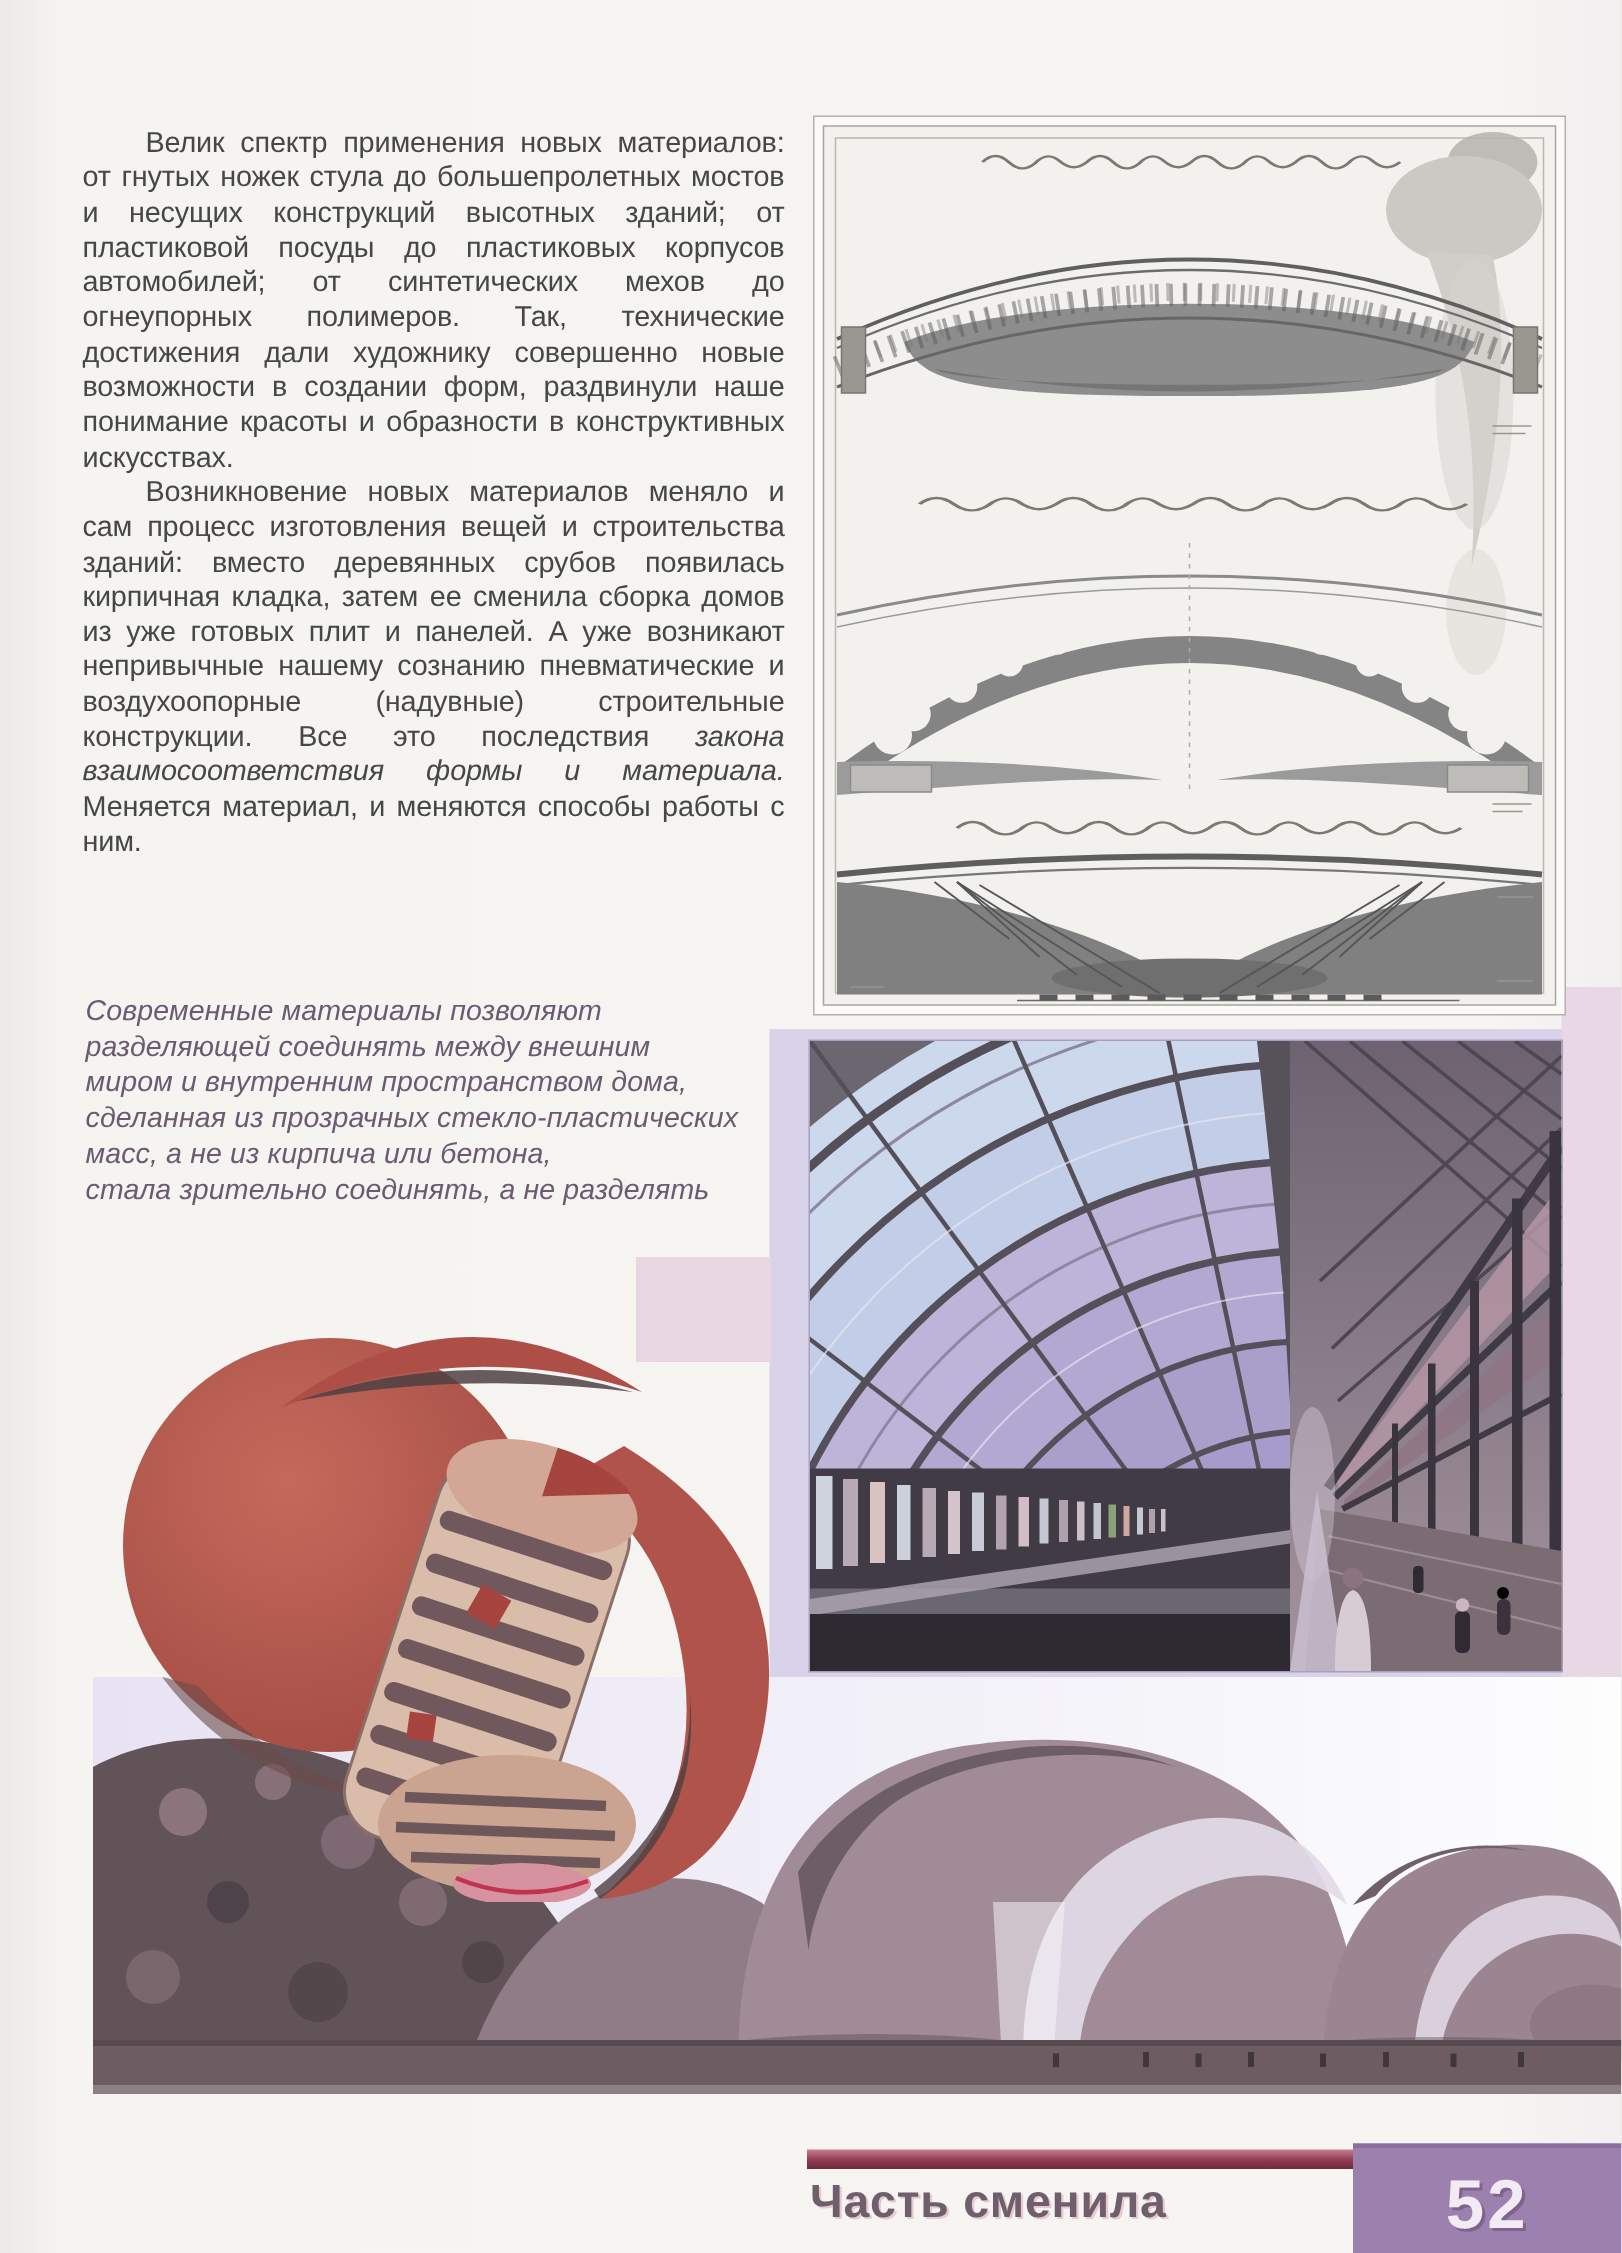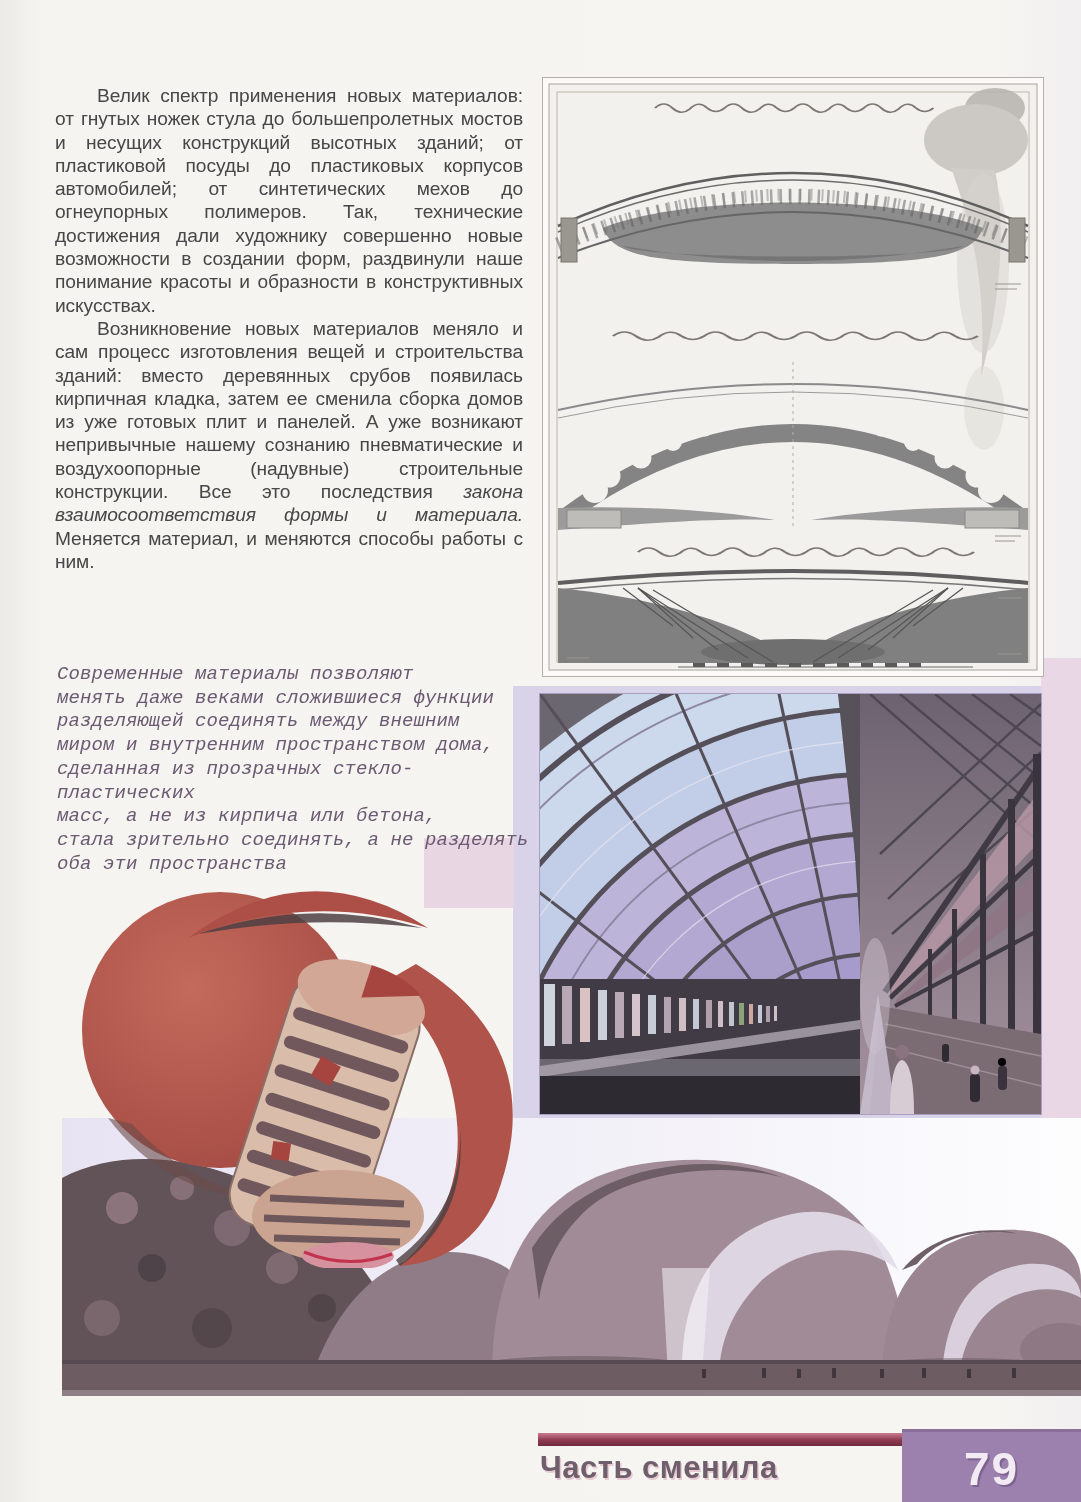--- a/index.html
+++ b/index.html
@@ -11,21 +11,21 @@
   .band-lavender{left:513px;top:686px;width:568px;height:442px;background:#d8d3e9;}
   .band-pink{left:1041px;top:658px;width:40px;height:472px;background:#e9d7e6;}
   .band-pink2{left:424px;top:838px;width:90px;height:70px;background:#e9d6e3;}
   
   .text-col{position:absolute;left:55px;top:84px;width:468px;z-index:2;}
   .text-col p{margin:0;font-size:19.2px;line-height:23.3px;text-align:justify;
               color:#474747;text-indent:42px;word-spacing:1.5px;letter-spacing:-0.1px;}
   .it{font-style:italic;}
   
   .caption{position:absolute;left:57px;top:663px;width:486px;z-index:2;
-           font-style:italic;font-size:19px;line-height:23.7px;color:#6b5a72;letter-spacing:0.1px;font-family:Liberation Mono, monospace;}
+           font-style:italic;font-size:19px;line-height:23.7px;color:#6b5a72;letter-spacing:0.1px;}
   
   .fig{position:absolute;z-index:2;}
   .fig-bridges{left:543px;top:78px;width:500px;height:598px;background:#fbfaf8;
                box-shadow:0 0 0 1px #b5b0aa;}
   .fig-station{left:540px;top:694px;width:501px;height:420px;box-shadow:0 0 0 1px #a79ec0;}
   .fig-panorama{left:62px;top:1118px;width:1019px;height:278px;}
   .fig-sculpture{left:48px;top:868px;width:500px;height:400px;z-index:3;}
   
   .footer-bar{position:absolute;left:538px;top:1433px;width:364px;height:13px;z-index:4;
               background:linear-gradient(#c97d90,#8e3a50 55%,#6f2a3d);}
@@ -48,27 +48,25 @@
   <div class="band band-pink"></div>
   <div class="band band-pink2"></div>
 
   <div class="text-col">
     <p>Велик спектр применения новых материалов: от гнутых ножек стула до большепролетных мостов и несущих конструкций высотных зданий; от пластиковой посуды до пластиковых корпусов автомобилей; от синтетических мехов до огнеупорных полимеров. Так, технические достижения дали художнику совершенно новые возможности в создании форм, раздвинули наше понимание красоты и образности в конструктивных искусствах.</p>
     <p><span>Возникновение новых материалов меняло и сам процесс изготовления вещей и строительства зданий: вместо деревянных срубов появилась кирпичная кладка, затем ее сменила сборка домов из уже готовых плит и панелей. А уже возникают непривычные нашему сознанию пневматические и воздухоопорные (надувные) строительные конструкции. Все это последствия </span><span class="it">закона взаимосоответствия формы и материала.</span><span> Меняется материал, и меняются способы работы с ним.</span></p>
   </div>
 
   <div class="caption">
     <div>Современные материалы позволяют</div>
-    <div>менять даже веками сложившиеся функции</div>
     <div>разделяющей соединять между внешним</div>
     <div>миром и внутренним пространством дома,</div>
     <div>сделанная из прозрачных стекло-пластических</div>
     <div>масс, а не из кирпича или бетона,</div>
     <div>стала зрительно соединять, а не разделять</div>
-    <div>оба эти пространства</div>
   </div>
 
   <div class="fig fig-bridges">
     <svg width="500" height="598" viewBox="0 0 500 598">
       <defs>
         <path id="sq" d="M0 0 q6 -8 12 0 q6 8 12 1 q6 -9 12 -1 q6 7 12 0 q6 -8 12 0 q6 8 12 1 q6 -9 12 -1 q6 7 12 0 q6 -8 12 0 q6 8 12 1 q6 -9 12 -1 q6 7 12 0 q6 -8 12 0 q6 8 12 1 q6 -9 12 -1 q6 7 12 0" fill="none" stroke="#7c7872" stroke-width="1.6"></path>
       </defs>
       <rect x="6" y="6" width="488" height="586" fill="#f2f1ed" stroke="#a9a49e"></rect>
       <rect x="14" y="14" width="472" height="570" fill="none" stroke="#bcb7b0"></rect>
 
@@ -397,16 +395,16 @@
         </g>
         <ellipse cx="300" cy="388" rx="46" ry="14" fill="#d6929f"></ellipse>
         <path d="M256 384 Q300 402 344 386" stroke="#c2334d" stroke-width="3" fill="none"></path>
       </g>
     </svg>
   </div>
 
   <div class="footer-bar"></div>
   <div class="footer-label">Часть сменила</div>
   <div class="page-box">
-    <span class="page-num">79</span>
+    <span class="page-num">52</span>
   </div>
 
 </div>
 
 </body></html>

